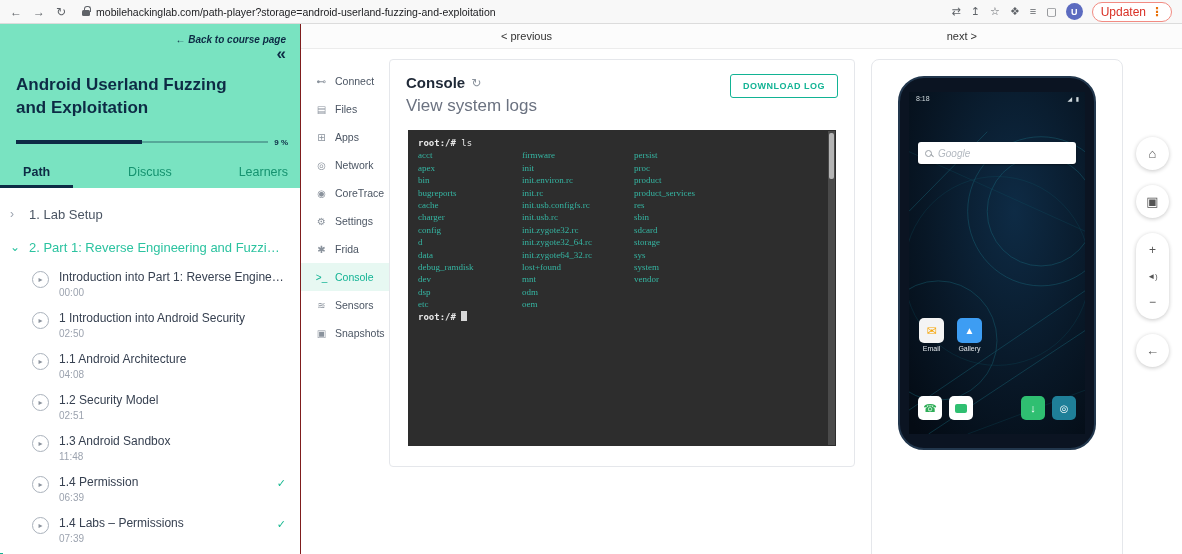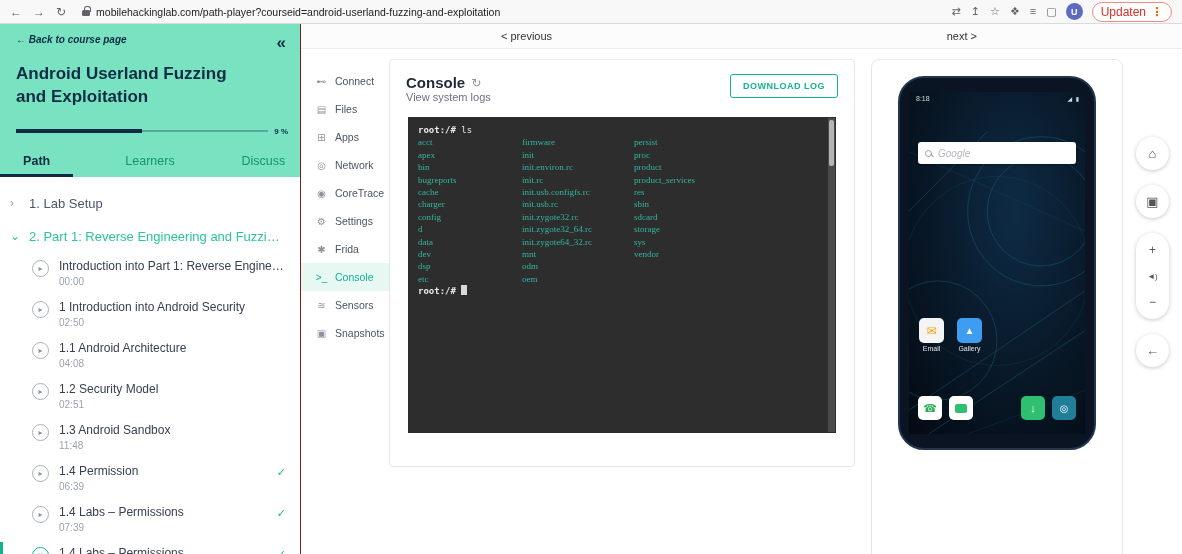--- a/index.html
+++ b/index.html
@@ -24,21 +24,21 @@
   .update-pill { display:flex; align-items:center; gap:5px; border:1px solid #f28b82; color:#d93025;
     font-size:12px; padding:2px 8px; border-radius:11px; background:#fff; cursor:pointer; }
   .kebab { color:#e8710a; font-weight:700; }
 
   
   .app { display:flex; height:530px; }
 
   
   .sidebar { width:300px; flex:none; display:flex; flex-direction:column; background:#fff; }
   .sb-header { background:var(--header-mint,#79e3c1); }
-  .sb-top { display:flex; justify-content:space-between; align-items:flex-start; padding:10px 14px 0 16px; }
+  .sb-top { display:flex; justify-content:space-between; align-items:flex-end; padding:10px 14px 0 16px;flex-direction:column; }
   .back-link { font-size:10px; font-weight:700; font-style:italic; color:#0d2b45; cursor:pointer; }
   .collapse { font-size:17px; color:#0d2b45; font-weight:700; line-height:1; cursor:pointer; }
   .course-title { font-size:17px; font-weight:700; color:#0d2b45; padding:12px 44px 0 16px; line-height:1.35; }
   .progress-row { display:flex; align-items:center; gap:6px; padding:18px 12px 0 16px; }
   .progress-track { flex:1; height:2px; background:rgba(13,43,69,.32); position:relative; }
   .progress-fill { position:absolute; left:0; top:-1px; height:4px; width:50%; background:#0d2b45; }
   .progress-label { font-size:8px; font-weight:700; color:#0d2b45; white-space:nowrap; }
   .tabs { display:flex; margin-top:10px;gap:40px; }
   .tab { flex:1; text-align:center; font-size:12.5px; padding:8px 0 9px; color:#15926f; cursor:pointer; }
   .tab.active { color:#0d2b45; font-weight:700; box-shadow:inset 0 -3px 0 #0d2b45; }
@@ -75,21 +75,21 @@
     font-size:10.5px; color:#4b5563; cursor:pointer; white-space:nowrap; }
   .t-icon { width:13px; flex:none; text-align:center; color:#8a929c; font-size:10px; }
   .tool.active { background:#e7f8f2; color:var(--accent-teal,#12b394); }
   .tool.active .t-icon { color:var(--accent-teal,#12b394); }
 
   .console-card { width:466px; flex:none; height:408px; border:1px solid #e5e7eb; border-radius:4px; background:#fff; }
   .console-head { display:flex; align-items:flex-start; padding:14px 16px 10px; }
   .ct-row { display:flex; align-items:center; gap:6px; }
   .console-title { font-size:15px; font-weight:700; color:#1f2937; }
   .refresh { color:#8a929c; font-size:12px; cursor:pointer; }
-  .console-sub { font-size:11px; color:#6b7280; }
+  .console-sub { font-size:17px; color:#6b7280; margin-top:5px; }
   .dl-btn { margin-left:auto; border:1px solid var(--accent-teal,#12b394); color:var(--accent-teal,#12b394);
     background:#fff; font-size:9px; font-weight:700; letter-spacing:.5px; padding:6px 12px;
     border-radius:3px; cursor:pointer; font-family:inherit; }
   .terminal { position:relative; margin:4px 18px 0; height:316px; background:#2d2d2d; padding:7px 10px;
     font-family:"DejaVu Sans Mono","Liberation Mono",monospace; font-size:9px; line-height:12.4px;
     color:#e8e8e8; overflow:hidden; cursor:text; }
   .tline { white-space:pre; }
   .prompt { font-weight:700; }
   .tcol { display:inline-block; }
   .tcol:nth-child(1) { width:104px; }
@@ -150,21 +150,21 @@
 <body>
 
 <div class="browser-bar">
   <div class="b-nav" id="b-nav">
       <span>←</span>
       <span>→</span>
       <span>↻</span>
     </div>
   <div class="urlbox">
     <span class="lock"></span>
-    <span class="url">mobilehackinglab.com/path-player?courseid=android-userland-fuzzing-and-exploitation</span>
+    <span class="url">mobilehackinglab.com/path-player?storage=android-userland-fuzzing-and-exploitation</span>
   </div>
   <div class="b-right">
     <div class="b-icons" id="b-icons">
         <span>⇄</span>
         <span>↥</span>
         <span>☆</span>
         <span>❖</span>
         <span>≡</span>
         <span>▢</span>
       </div>
@@ -186,22 +186,22 @@
       </div>
       <div class="course-title">Android Userland Fuzzing and Exploitation</div>
       <div class="progress-row">
         <div class="progress-track">
           <div class="progress-fill"></div>
         </div>
         <span class="progress-label">9 %</span>
       </div>
       <div class="tabs" id="sb-tabs">
           <div class="tab active">Path</div>
+          <div class="tab">Discuss</div>
           <div class="tab">Learners</div>
-          <div class="tab">Discuss</div>
         </div>
     </div>
     <div class="sb-list">
       <div class="section">
         <span class="chev">›</span>
         <span>1. Lab Setup</span>
       </div>
       <div class="section expanded">
         <span class="chev">⌄</span>
         <span>2. Part 1: Reverse Engineering and Fuzzing – Mod...</span>
@@ -341,20 +341,21 @@
               <div class="tline"><span class="prompt">root:/#</span> ls</div>
               <div class="tline"><span class="tcol tdir">acct</span><span class="tcol tdir">firmware</span><span class="tcol tdir">persist</span></div>
               <div class="tline"><span class="tcol tdir">apex</span><span class="tcol tdir">init</span><span class="tcol tdir">proc</span></div>
               <div class="tline"><span class="tcol tdir">bin</span><span class="tcol tdir">init.environ.rc</span><span class="tcol tdir">product</span></div>
               <div class="tline"><span class="tcol tdir">bugreports</span><span class="tcol tdir">init.rc</span><span class="tcol tdir">product_services</span></div>
               <div class="tline"><span class="tcol tdir">cache</span><span class="tcol tdir">init.usb.configfs.rc</span><span class="tcol tdir">res</span></div>
               <div class="tline"><span class="tcol tdir">charger</span><span class="tcol tdir">init.usb.rc</span><span class="tcol tdir">sbin</span></div>
               <div class="tline"><span class="tcol tdir">config</span><span class="tcol tdir">init.zygote32.rc</span><span class="tcol tdir">sdcard</span></div>
               <div class="tline"><span class="tcol tdir">d</span><span class="tcol tdir">init.zygote32_64.rc</span><span class="tcol tdir">storage</span></div>
               <div class="tline"><span class="tcol tdir">data</span><span class="tcol tdir">init.zygote64_32.rc</span><span class="tcol tdir">sys</span></div>
+              <div class="tline"><span class="tcol tdir">debug_ramdisk</span><span class="tcol tdir">lost+found</span><span class="tcol tdir">system</span></div>
               <div class="tline"><span class="tcol tdir">dev</span><span class="tcol tdir">mnt</span><span class="tcol tdir">vendor</span></div>
               <div class="tline"><span class="tcol tdir">dsp</span><span class="tcol tdir">odm</span><span class="tcol"></span></div>
               <div class="tline"><span class="tcol tdir">etc</span><span class="tcol tdir">oem</span><span class="tcol"></span></div>
               <div class="tline"><span class="prompt">root:/#</span> <span class="cursor"></span></div>
             </div>
           <div class="term-scroll">
             <div class="term-thumb"></div>
           </div>
         </div>
       </div>

